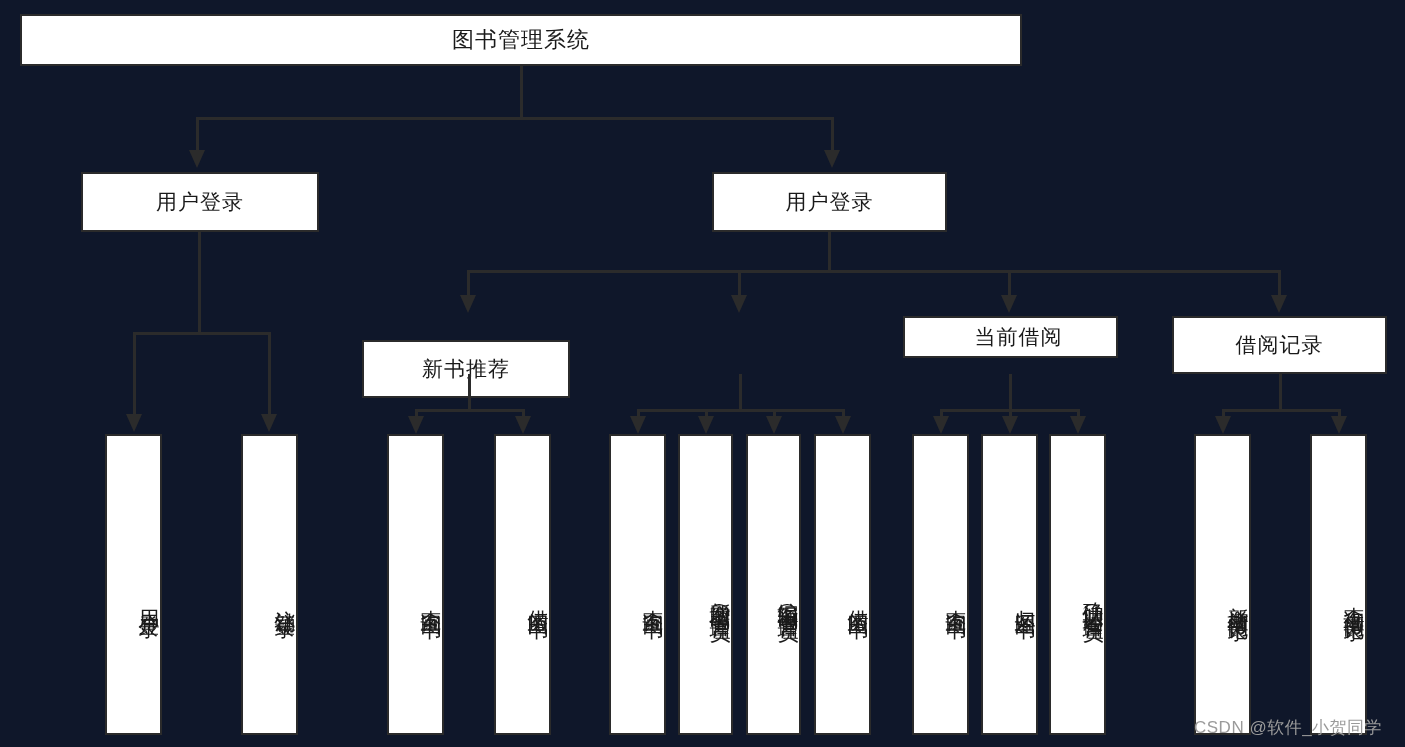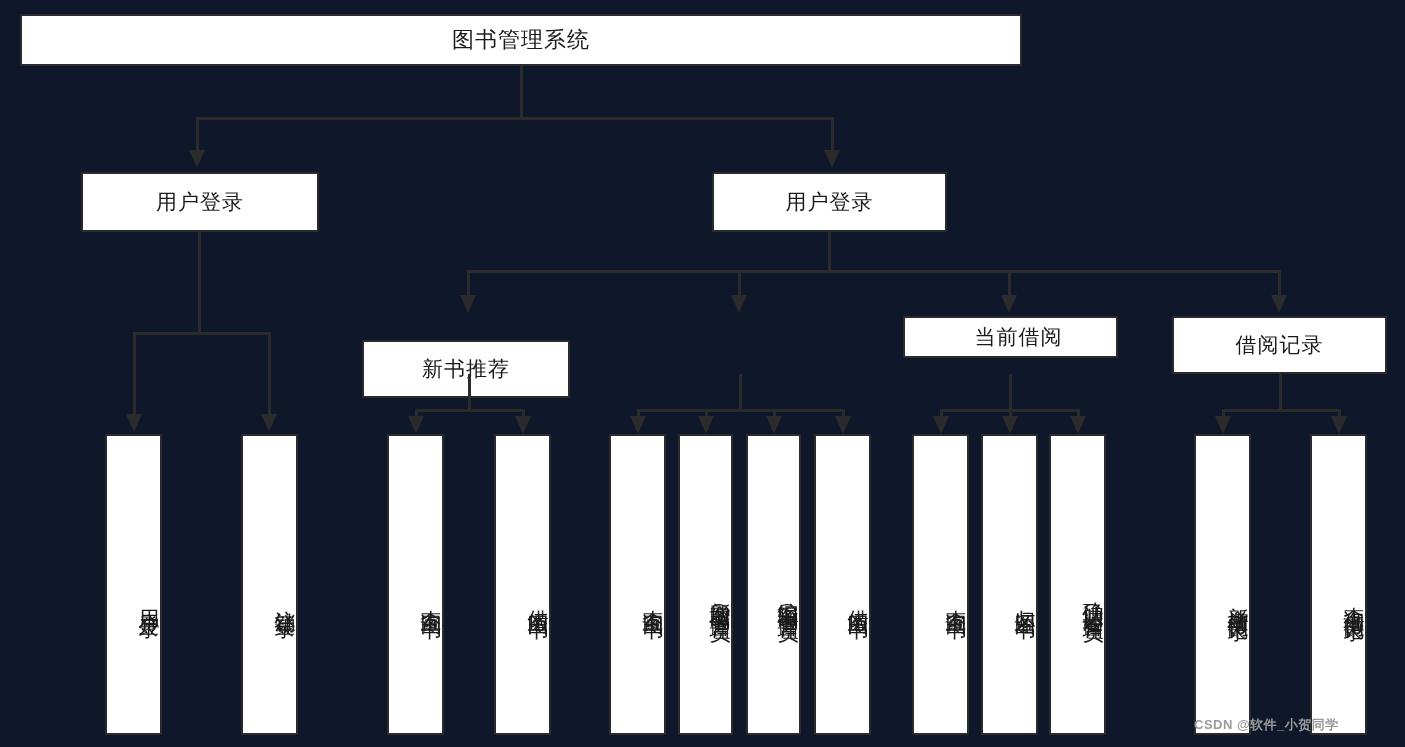--- a/index.html
+++ b/index.html
@@ -60,25 +60,24 @@
     width: 0;
     height: 0;
     border-left: 8px solid transparent;
     border-right: 8px solid transparent;
     border-top: 18px solid #2b2b2b;
   }
 
   
   .watermark {
     position: absolute;
-    font-size: 13px;
+    font-size: 17px;
     color: #9a9a9a;
     white-space: nowrap;
     letter-spacing: 0.5px;
-    font-weight: bold;
   }
 </style>
 </head>
 <body>
 
 <div id="canvas">
 
   <div class="node horiz root" style="left:20px; top:14px; width:1002px; height:52px;">图书管理系统</div>
 
   <div class="vline" style="left:520px; top:66px; width:3px; height:52px;"></div>

